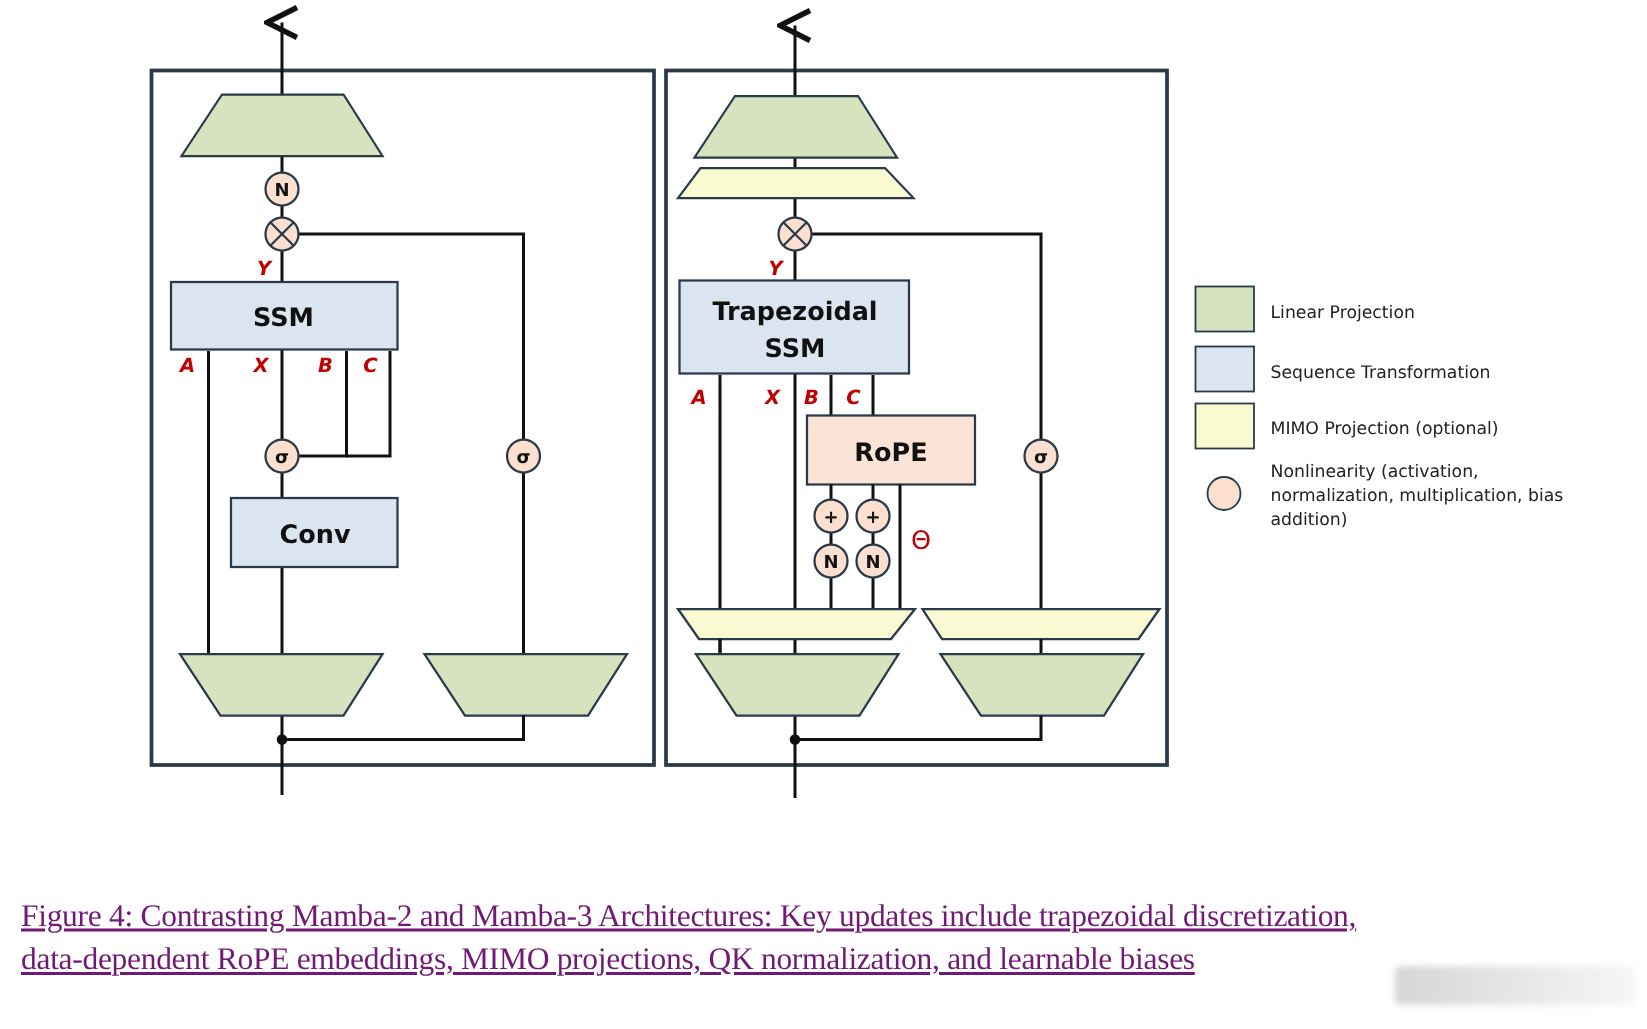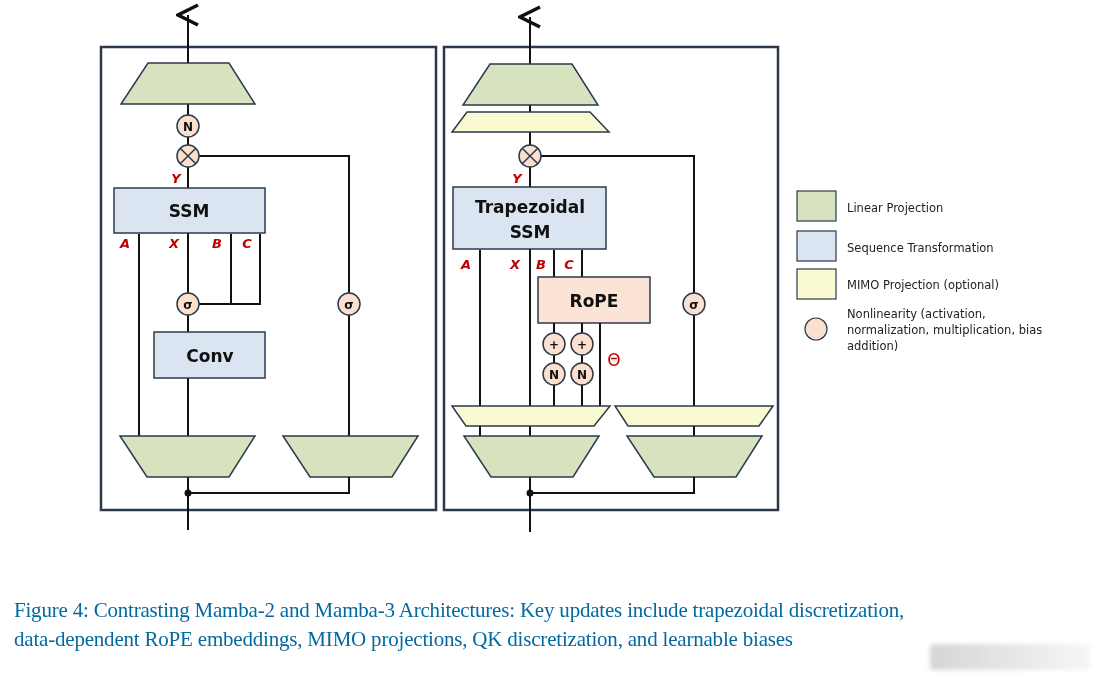--- a/index.html
+++ b/index.html
@@ -6,21 +6,21 @@
     body { width: 1098px; height: 686px; position: relative; overflow: hidden; }
     #diagram { position: absolute; left: 0; top: 0; }
     .lbl-red { font-family: "DejaVu Sans", sans-serif; font-weight: bold; font-style: italic; fill: #c00000; font-size: 13px; }
     .blk-text { font-family: "DejaVu Sans", sans-serif; font-weight: bold; fill: #111111; font-size: 17px; }
     .node-text { font-family: "DejaVu Sans", sans-serif; font-weight: bold; fill: #111111; font-size: 12px; }
     .legend-text { font-family: "DejaVu Sans", sans-serif; fill: #222222; font-size: 11.5px; }
     .theta { font-family: "DejaVu Sans", sans-serif; fill: #c00000; font-size: 17px; }
     #caption {
       position: absolute; left: 14px; top: 596px; width: 1080px;
       font-family: "Liberation Serif", serif; font-size: 21px; line-height: 29px;
-      color: #0369a1; letter-spacing: -0.2px;
+      color: #701a75; letter-spacing: -0.2px; text-decoration: underline;
     }
     #caption div { white-space: nowrap; }
     #watermark {
       position: absolute; left: 930px; top: 644px; width: 160px; height: 26px;
       background: linear-gradient(90deg, rgba(180,180,180,0.55), rgba(230,230,230,0.35));
       filter: blur(2px); border-radius: 4px;
     }
   </style>
 </head>
 <body>
@@ -174,15 +174,15 @@
 
     <circle cx="816" cy="329" r="11" fill="#fbe0cf" stroke="#2b3a4a" stroke-width="1.2"></circle>
     <text x="847" y="318" class="legend-text">Nonlinearity (activation,</text>
     <text x="847" y="334" class="legend-text">normalization, multiplication, bias</text>
     <text x="847" y="350" class="legend-text">addition)</text>
   </g>
 </svg>
 
 <div id="caption">
   <div>Figure 4: Contrasting Mamba-2 and Mamba-3 Architectures: Key updates include trapezoidal discretization,</div>
-  <div>data-dependent RoPE embeddings, MIMO projections, QK discretization, and learnable biases</div>
+  <div>data-dependent RoPE embeddings, MIMO projections, QK normalization, and learnable biases</div>
 </div>
 <div id="watermark"></div>
 
 </body></html>

